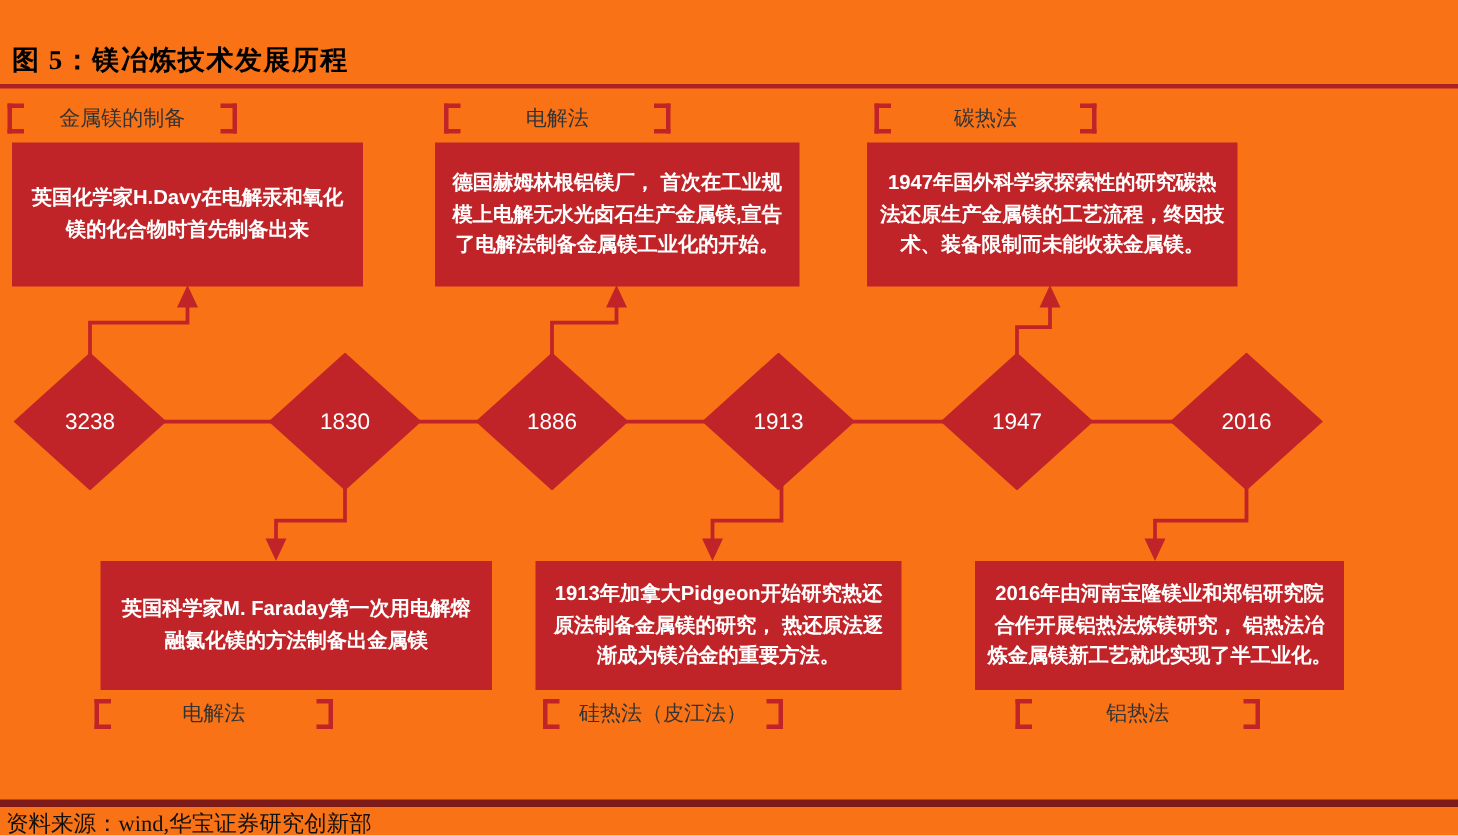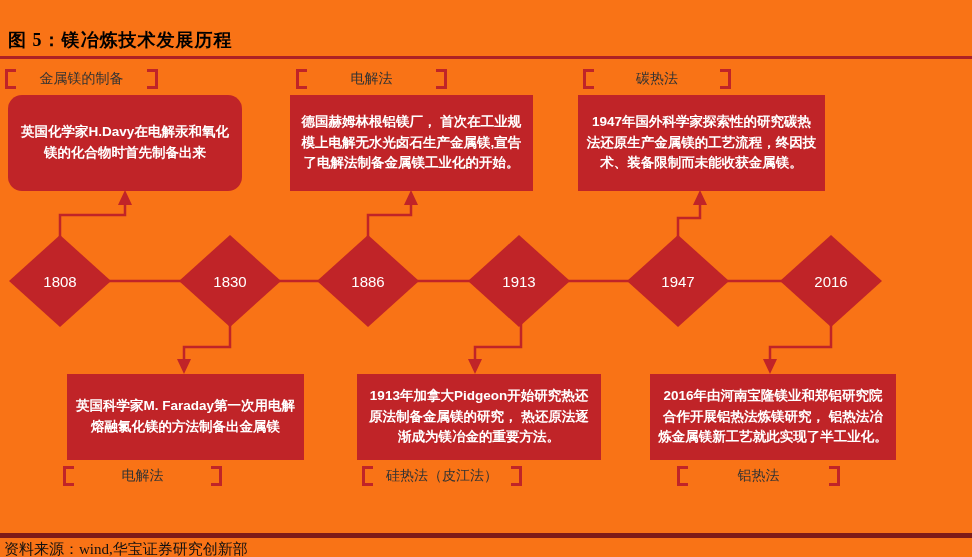--- a/index.html
+++ b/index.html
@@ -67,21 +67,21 @@
     <span class="br l"></span>
     <span class="bracket-label">电解法</span>
     <span class="br r"></span>
   </div>
   <div class="bracket-group" style="left:583px;top:66px;width:148px;">
     <span class="br l"></span>
     <span class="bracket-label">碳热法</span>
     <span class="br r"></span>
   </div>
 
-  <div class="rbox" style="left:8px;top:95px;width:234px;height:96px;border-radius:14px;">英国化学家H.Davy在电解汞和氧化镁的化合物时首先制备出来</div>
+  <div class="rbox" style="left:8px;top:95px;width:234px;height:96px;">英国化学家H.Davy在电解汞和氧化镁的化合物时首先制备出来</div>
   <div class="rbox" style="left:290px;top:95px;width:243px;height:96px;">德国赫姆林根铝镁厂， 首次在工业规模上电解无水光卤石生产金属镁,宣告了电解法制备金属镁工业化的开始。</div>
   <div class="rbox" style="left:578px;top:95px;width:247px;height:96px;">1947年国外科学家探索性的研究碳热法还原生产金属镁的工艺流程，终因技术、装备限制而未能收获金属镁。</div>
 
   <svg class="connectors" width="972" height="557" viewBox="0 0 972 557">
     <g stroke="#C02428" stroke-width="2.5" fill="none">
       <line x1="60" y1="281" x2="831" y2="281"></line>
       <polyline points="60,243 60,215 125,215 125,196"></polyline>
       <polyline points="368,243 368,215 411,215 411,196"></polyline>
       <polyline points="678,243 678,218 700,218 700,196"></polyline>
       <polyline points="230,318 230,347 184,347 184,368"></polyline>
@@ -92,39 +92,39 @@
       <polygon points="125,190 118,205 132,205"></polygon>
       <polygon points="411,190 404,205 418,205"></polygon>
       <polygon points="700,190 693,205 707,205"></polygon>
       <polygon points="184,374 177,359 191,359"></polygon>
       <polygon points="475,374 468,359 482,359"></polygon>
       <polygon points="770,374 763,359 777,359"></polygon>
     </g>
   </svg>
 
   <div class="diamond" style="left:9px;top:235px;">
-      <span>1808</span>
+      <span>3238</span>
     </div>
   <div class="diamond" style="left:179px;top:235px;">
       <span>1830</span>
     </div>
   <div class="diamond" style="left:317px;top:235px;">
       <span>1886</span>
     </div>
   <div class="diamond" style="left:468px;top:235px;text-align:right;">
       <span>1913</span>
     </div>
   <div class="diamond" style="left:627px;top:235px;">
       <span>1947</span>
     </div>
   <div class="diamond" style="left:780px;top:235px;">
       <span>2016</span>
     </div>
 
-  <div class="rbox" style="left:67px;top:374px;width:237px;height:86px;">英国科学家M. Faraday第一次用电解熔融氯化镁的方法制备出金属镁</div>
+  <div class="rbox" style="left:67px;top:374px;width:261px;height:86px;">英国科学家M. Faraday第一次用电解熔融氯化镁的方法制备出金属镁</div>
   <div class="rbox" style="left:357px;top:374px;width:244px;height:86px;">1913年加拿大Pidgeon开始研究热还原法制备金属镁的研究， 热还原法逐渐成为镁冶金的重要方法。</div>
   <div class="rbox" style="left:650px;top:374px;width:246px;height:86px;">2016年由河南宝隆镁业和郑铝研究院合作开展铝热法炼镁研究， 铝热法冶炼金属镁新工艺就此实现了半工业化。</div>
 
   <div class="bracket-group" style="left:63px;top:463px;width:159px;">
     <span class="br l"></span>
     <span class="bracket-label">电解法</span>
     <span class="br r"></span>
   </div>
   <div class="bracket-group" style="left:362px;top:463px;width:160px;">
     <span class="br l"></span>

